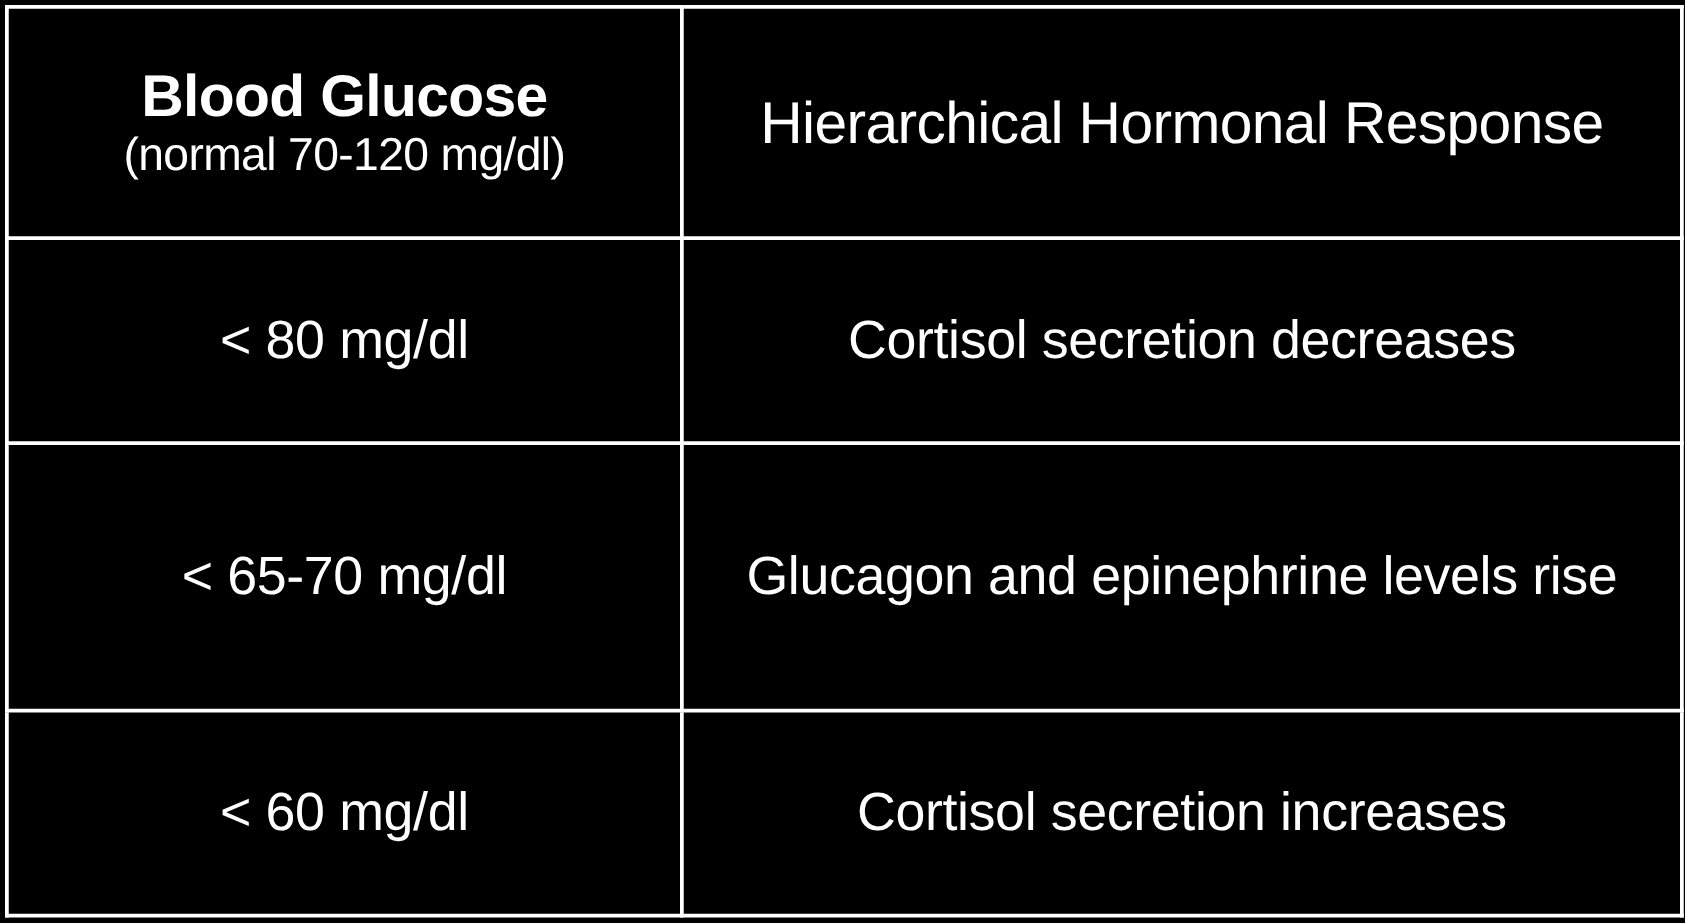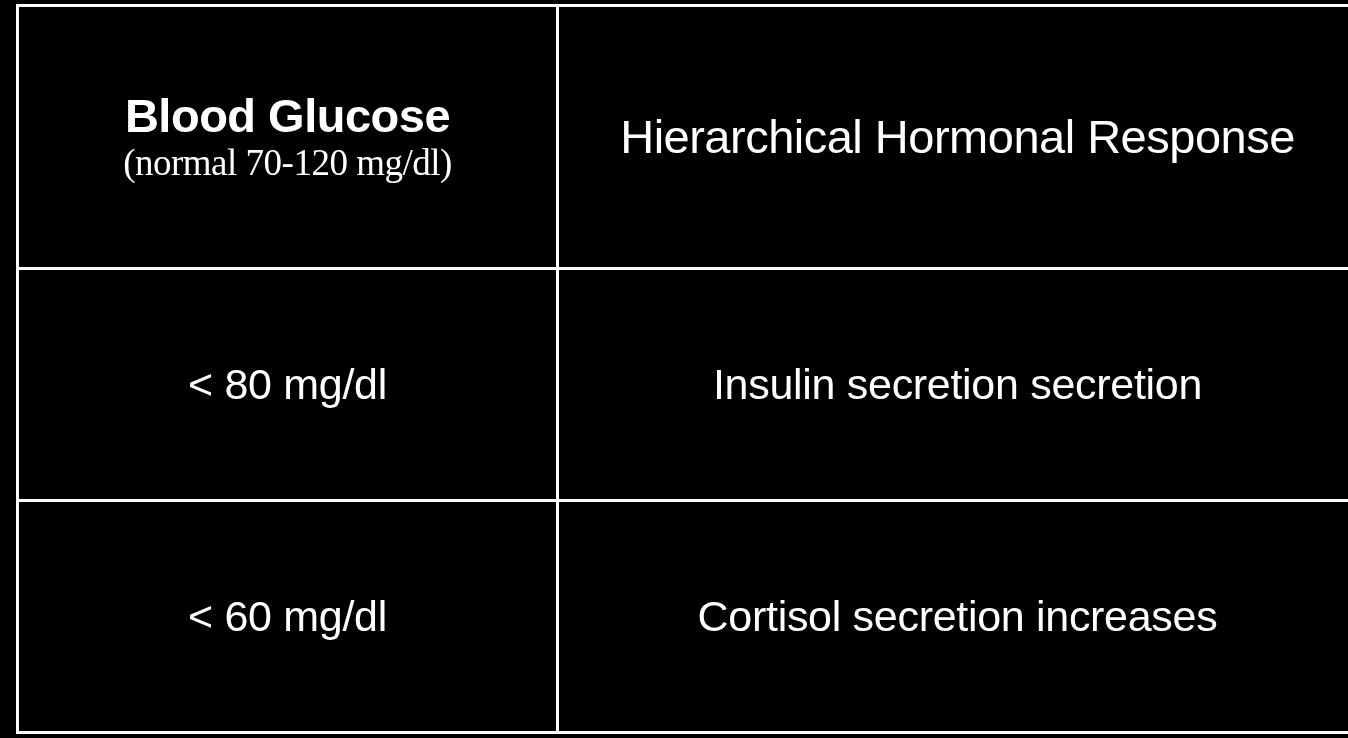--- a/index.html
+++ b/index.html
@@ -11,21 +11,21 @@
     overflow: hidden;
   }
   body {
     font-family: "Liberation Sans", sans-serif;
     color: #ffffff;
   }
   .table-wrap {
     width: 1348px;
     height: 738px;
     box-sizing: border-box;
-    padding: 4px 4px 4px 16px;
+    padding: 4px 4px 4px 4px;
     background: #000000;
   }
   table.glucose-table {
     width: 1340px;
     height: 730px;
     border-collapse: collapse;
     table-layout: fixed;
     background: #000000;
   }
   table.glucose-table td {
@@ -48,21 +48,20 @@
     font-weight: bold;
     display: block;
     letter-spacing: -0.5px;
   }
   .hdr-sub {
     font-size: 37px;
     font-weight: normal;
     display: block;
     margin-top: 2px;
     letter-spacing: -0.5px;
-    font-family: Liberation Serif, serif;
   }
   .hdr-right {
     font-size: 47px;
     font-weight: normal;
     letter-spacing: -0.5px;
   }
 
   
   .cell-text {
     font-size: 43px;
@@ -94,21 +93,29 @@
         </td>
         <td class="hdr-cell">
           <span class="hdr-right">Hierarchical Hormonal Response</span>
         </td>
       </tr>
       <tr class="row-1">
         <td>
           <span class="cell-text">&lt; 80 mg/dl</span>
         </td>
         <td>
-          <span class="cell-text">Insulin secretion secretion</span>
+          <span class="cell-text">Cortisol secretion decreases</span>
+        </td>
+      </tr>
+      <tr class="row-2">
+        <td>
+          <span class="cell-text">&lt; 65-70 mg/dl</span>
+        </td>
+        <td>
+          <span class="cell-text">Glucagon and epinephrine levels rise</span>
         </td>
       </tr>
       <tr class="row-4">
         <td>
           <span class="cell-text">&lt; 60 mg/dl</span>
         </td>
         <td>
           <span class="cell-text">Cortisol secretion increases</span>
         </td>
       </tr>

